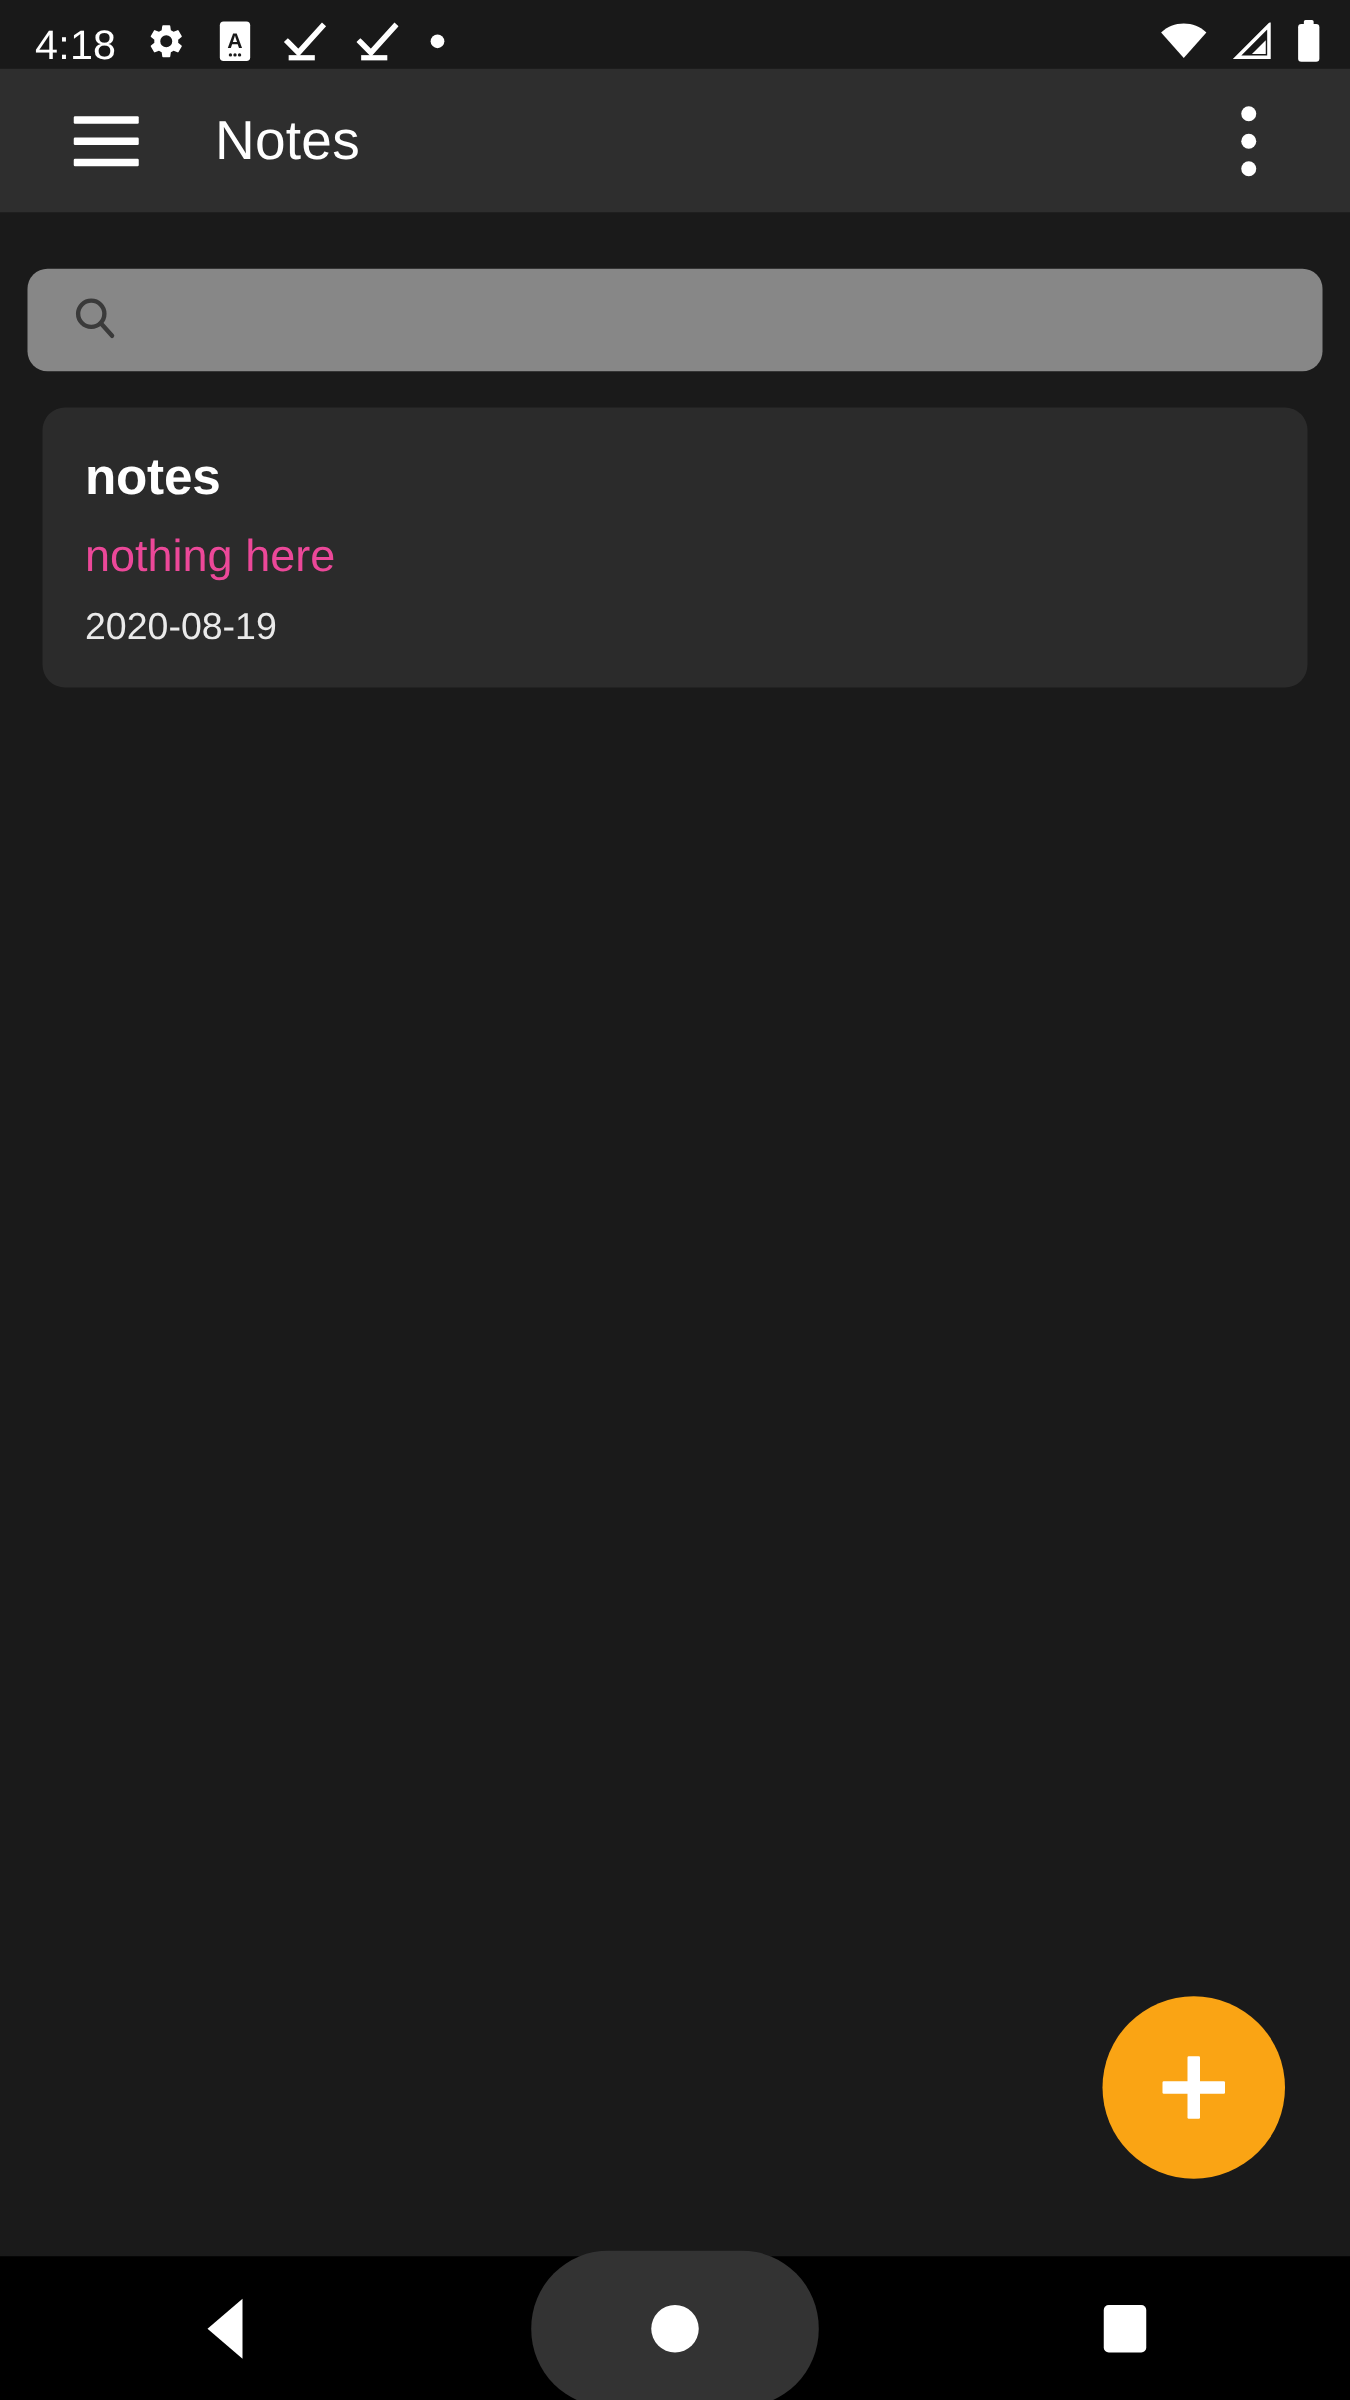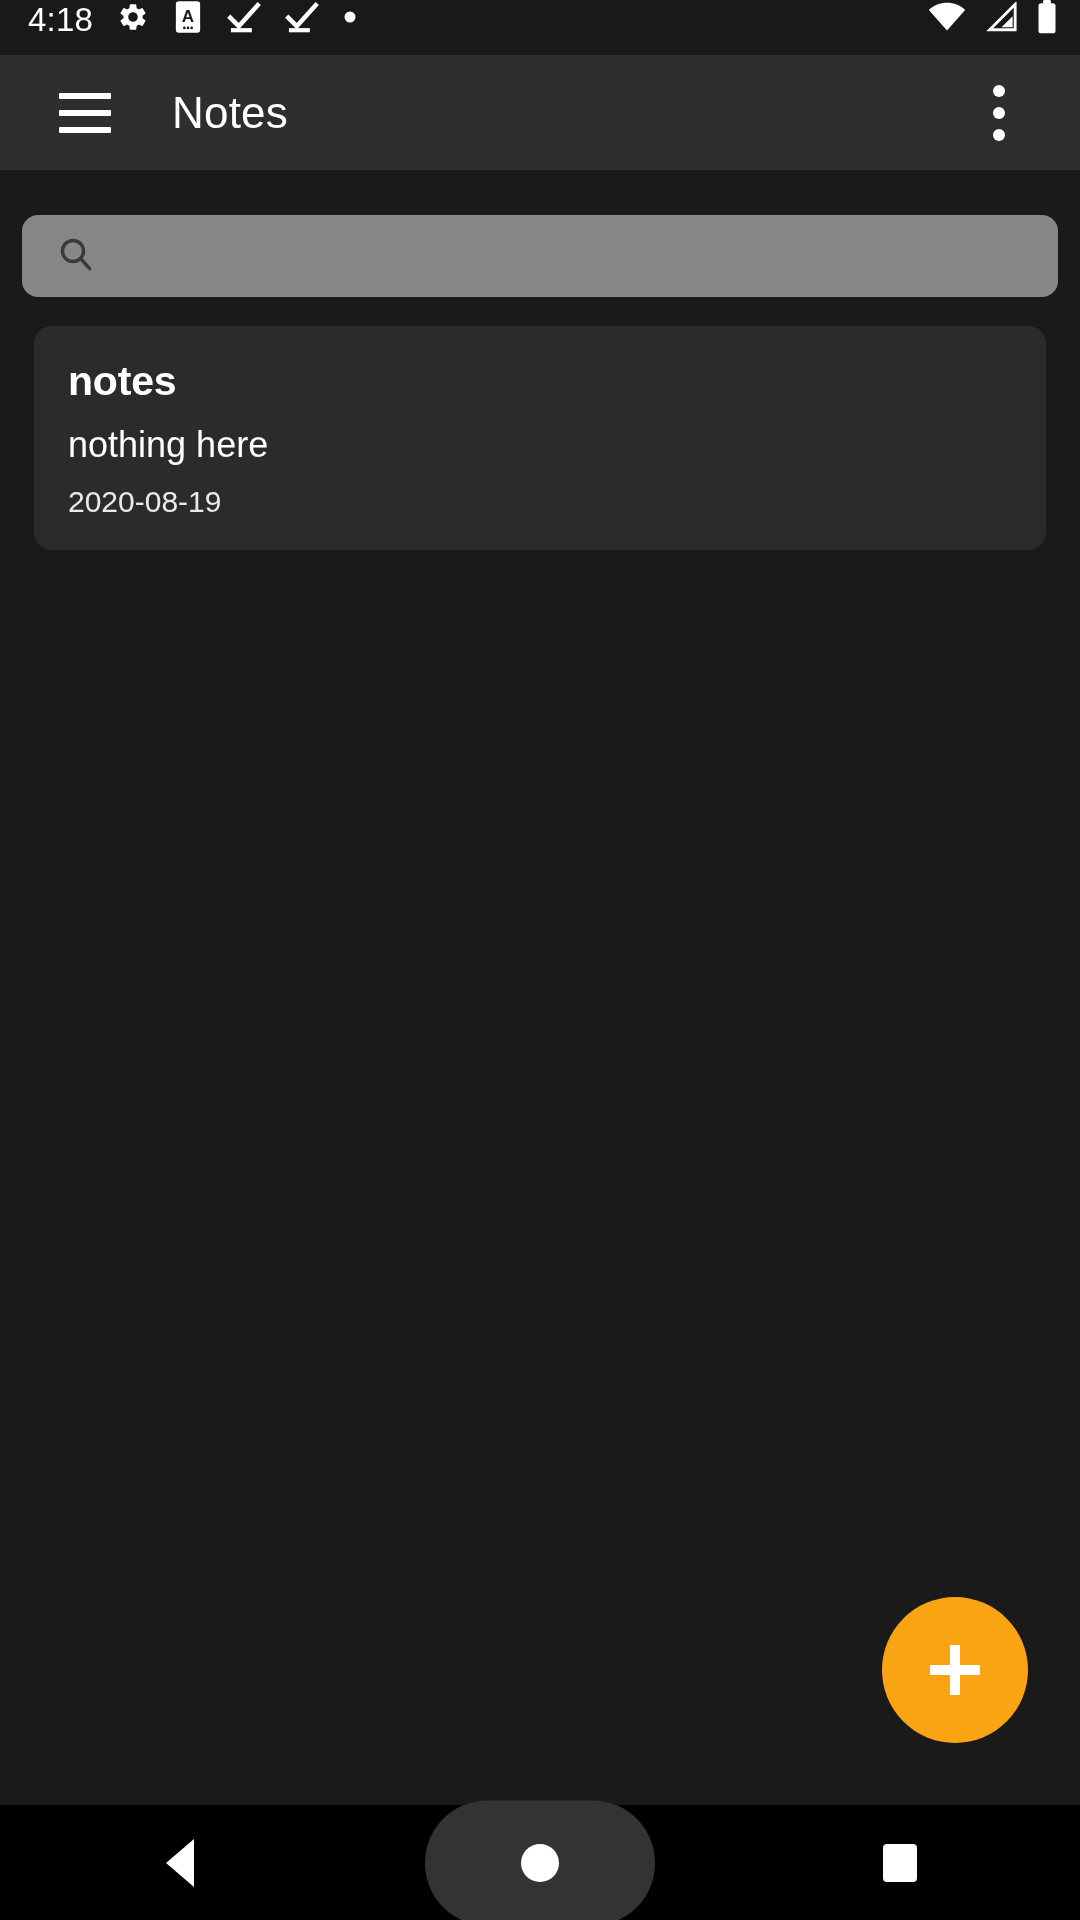--- a/index.html
+++ b/index.html
@@ -13,21 +13,21 @@
     position:relative;
     width:1080px; height:1920px;
     background:#1a1a1a;
     display:flex; flex-direction:column;
   }
 
   
   .status-bar {
     height:55px; flex:0 0 55px;
     background:#191919;
-    display:flex; align-items:flex-start;
+    display:flex; align-items:flex-end;
     padding:0 22px 0 28px;
     position:relative;
   }
   .status-left { display:flex; align-items:center; gap:24px; }
   .status-right { margin-left:auto; display:flex; align-items:center; gap:18px; }
   .status-time {
     color:#ffffff; font-size:33px; letter-spacing:0.2px;
     font-family:"Liberation Sans", sans-serif;
     line-height:1;
   }
@@ -94,21 +94,21 @@
     background:#2b2b2b;
     border-radius:18px;
     padding:34px 34px 32px 34px;
     cursor:pointer;
   }
   .note-title {
     color:#ffffff; font-size:41px; font-weight:bold;
     line-height:1.05; letter-spacing:-0.2px;
   }
   .note-body {
-    color:#ffffff; font-size:36px; font-weight:400;
+    color:#ec4899; font-size:36px; font-weight:400;
     margin-top:22px; line-height:1.1;
   }
   .note-date {
     color:#eaeaea; font-size:30px; font-weight:400;
     margin-top:20px; line-height:1.1;
   }
 
   
   .fab {
     position:absolute;

